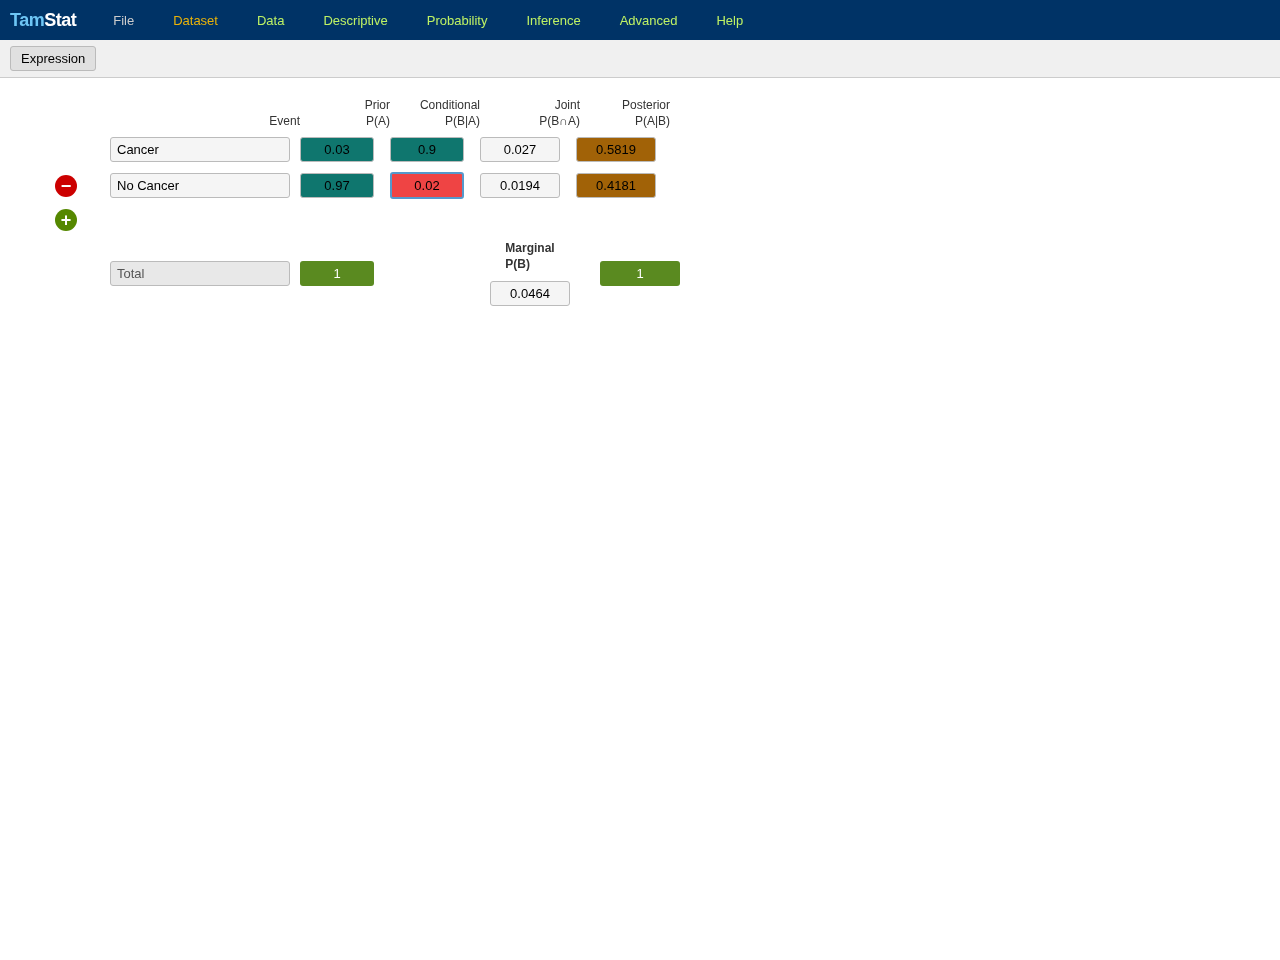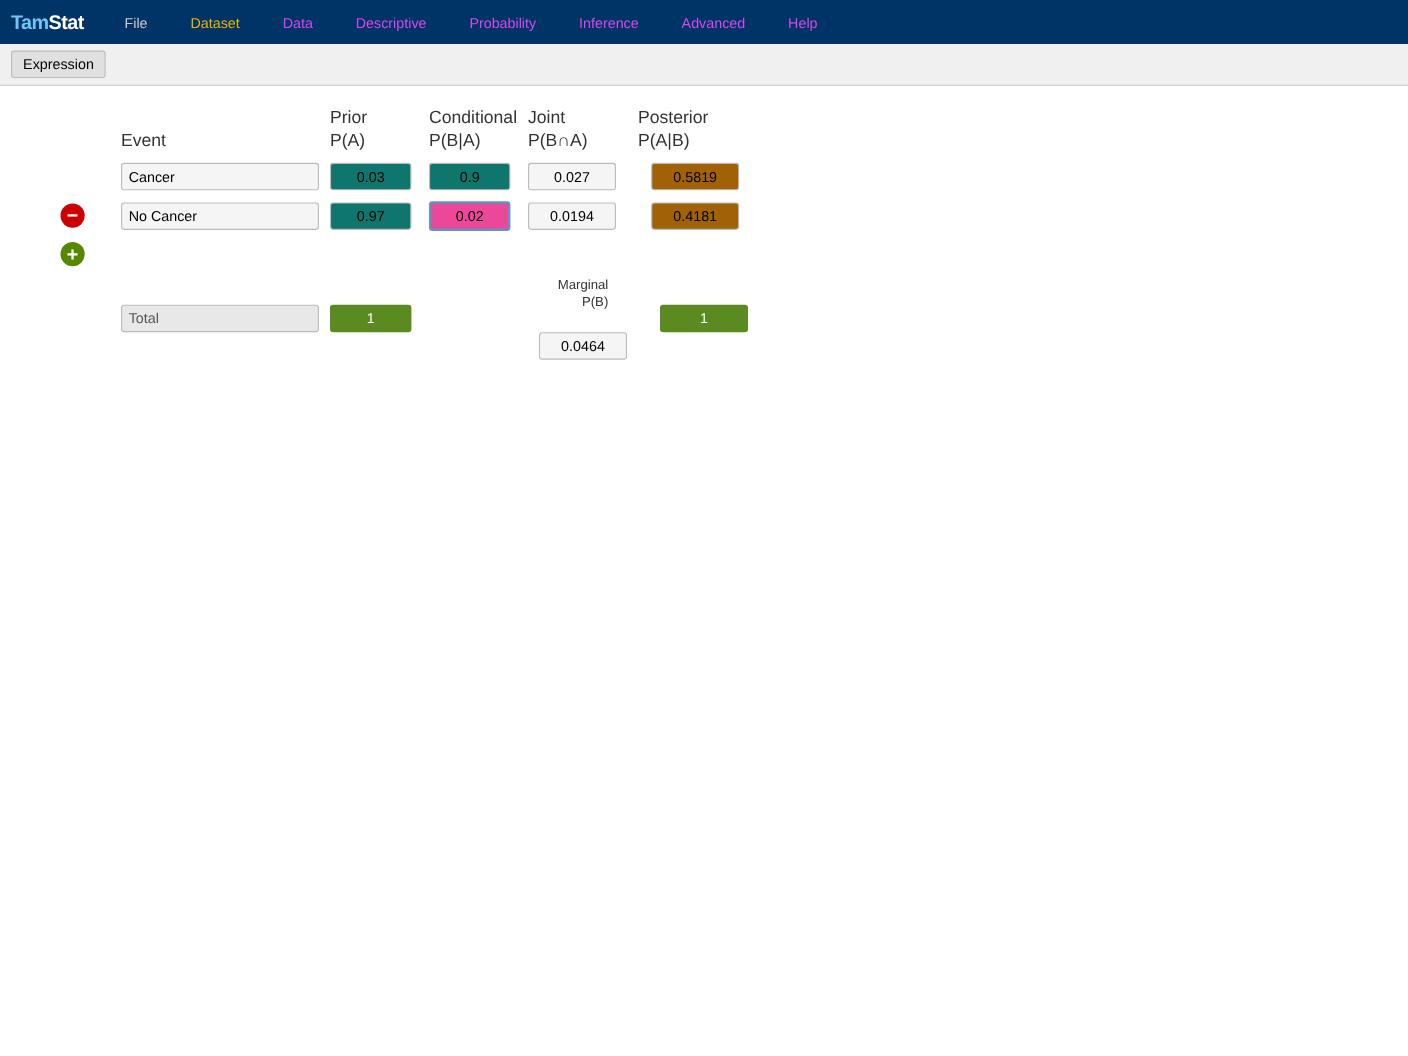--- a/index.html
+++ b/index.html
@@ -22,21 +22,21 @@
       letter-spacing: -0.5px;
     }
     .navbar .brand span { color: #6ec6f5; }
     .nav-item {
       color: #ccc;
       padding: 6px 10px;
       cursor: pointer;
       font-size: 13px;
       border-radius: 3px;
     }
-    .nav-item.active { color: #d946ef; }
+    .nav-item.active { color: #bef264; }
 
     
     .expr-bar {
       display: flex;
       align-items: center;
       background: #f0f0f0;
       border-bottom: 1px solid #ccc;
       padding: 6px 10px;
       gap: 24px;
     }
@@ -59,23 +59,24 @@
 
     
     .col-headers {
       display: flex;
       align-items: flex-end;
       margin-left: 80px;
       margin-bottom: 8px;
       gap: 0;
     }
     .col-header {
-      font-size: 16px;
+      font-size: 12px;
       color: #333;
       line-height: 1.3;
+      text-align: right;
     }
     .col-event { width: 190px; }
     .col-prior { width: 90px; }
     .col-conditional { width: 90px; }
     .col-joint { width: 100px; }
     .col-posterior { width: 90px; }
 
     
     .data-rows { margin-left: 80px; }
     .data-row {
@@ -111,21 +112,21 @@
       text-align: center;
     }
     .field-event {
       width: 180px;
       text-align: left;
       background: #f5f5f5;
       margin-right: 10px;
     }
     .field-prior { width: 74px; margin-right: 16px; }
     .field-conditional { width: 74px; margin-right: 16px; }
-    .field-joint { width: 80px; margin-right: 32px; background: #f5f5f5; }
+    .field-joint { width: 80px; margin-right: 16px; background: #f5f5f5; }
     .field-posterior { width: 80px; background: #a16207; }
 
     
     .green-box {
       background: #5a8a20;
       color: #fff;
       border: none;
       border-radius: 3px;
       padding: 4px 6px;
       font-size: 13px;
@@ -172,41 +173,41 @@
       <input class="field field-joint" type="text" value="0.027" readonly="" style="">
       <input class="field field-posterior" type="text" value="0.5819" readonly="" style="">
     </div>
 
     <div style="display:flex; align-items:center; margin-bottom:10px; position:relative;">
       <div style="width:55px; display:flex; align-items:center; justify-content:flex-start; gap:6px; margin-right:0; margin-left:-55px; position:absolute; left:0;">
         <button class="btn-minus" style="width:22px;height:22px;border-radius:50%;background:#cc0000;color:#fff;border:none;cursor:pointer;font-size:18px;font-weight:bold;line-height:1;display:flex;align-items:center;justify-content:center;">−</button>
       </div>
       <input class="field field-event" type="text" value="No Cancer" readonly="" style="">
       <input class="field field-prior" type="text" value="0.97" style="">
-      <input class="field field-conditional" type="text" value="0.02" style="border: 2px solid rgb(85, 153, 204); width: 74px; margin-right: 16px; padding: 4px 6px; font-size: 13px; border-radius: 3px; text-align: center; background: #ec4899;">
+      <input class="field field-conditional" type="text" value="0.02" style="border: 2px solid rgb(85, 153, 204); width: 74px; margin-right: 16px; padding: 4px 6px; font-size: 13px; border-radius: 3px; text-align: center; background: #ef4444;">
       <input class="field field-joint" type="text" value="0.0194" readonly="" style="">
       <input class="field field-posterior" type="text" value="0.4181" readonly="" style="">
     </div>
 
     <div style="display:flex; align-items:center; margin-bottom:10px; position:relative; margin-left:-55px; padding-left:0;">
       <div style="width:55px; display:flex; align-items:center; justify-content:flex-start; margin-left:0;">
         <button class="btn-plus" style="width:22px;height:22px;border-radius:50%;background:#558800;color:#fff;border:none;cursor:pointer;font-size:18px;font-weight:bold;line-height:1;display:flex;align-items:center;justify-content:center;">+</button>
       </div>
     </div>
 
   </div>
 
   <div style="display:flex; align-items:center; margin-left:80px; margin-top:0px; gap:0;">
     <input class="field field-event" type="text" value="Total" readonly="" style="background: rgb(232, 232, 232); color: rgb(85, 85, 85);">
 
     <div class="green-box" style="width:74px; margin-right:16px; padding: 5px 6px;">1</div>
 
     <div style="width:74px; margin-right:16px;"></div>
 
     <div style="width:100px; margin-right:20px; display:flex; flex-direction:column; align-items:center;">
-      <div style="font-size:12px; color:#333; line-height:1.3; margin-bottom:19px; text-align:right;">Marginal<br>P(B)</div>
+      <div style="font-size:12px; color:#333; line-height:1.3; margin-bottom:9px; text-align:left;font-weight:bold;">Marginal<br>P(B)</div>
       <input class="field" type="text" value="0.0464" readonly="" style="width: 80px; background: rgb(245, 245, 245); text-align: center;">
     </div>
 
     <div class="green-box" style="width:80px; padding: 5px 6px;">1</div>
   </div>
 
 </div>
 
 </body></html>

